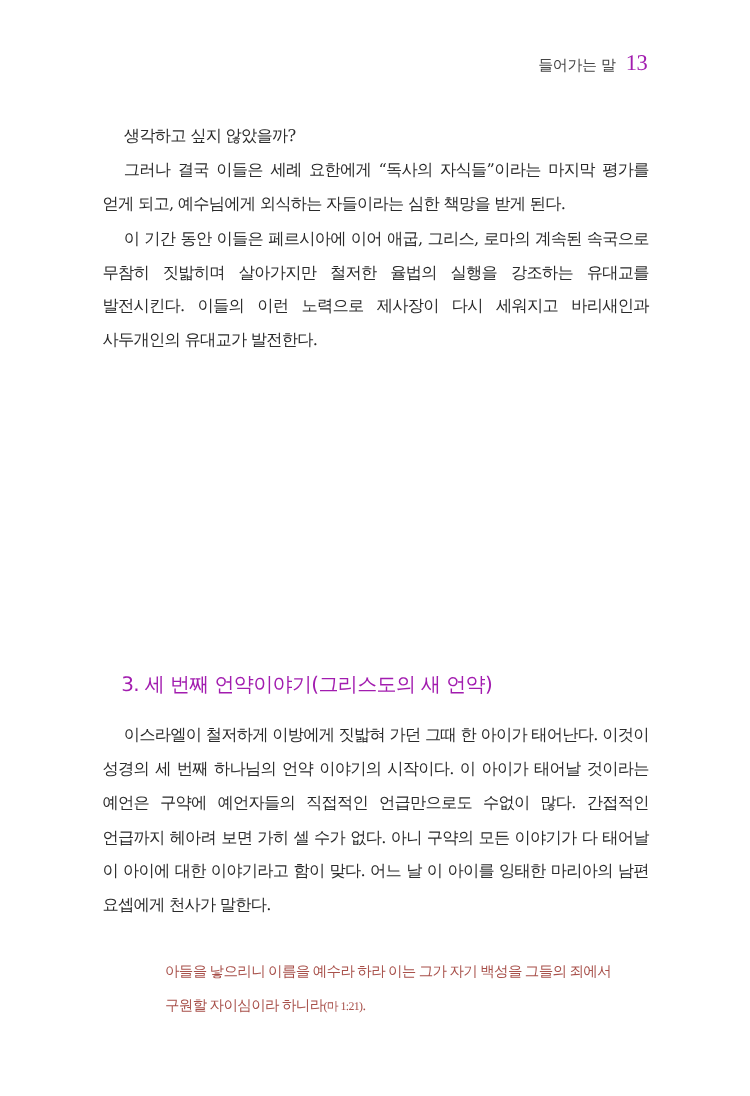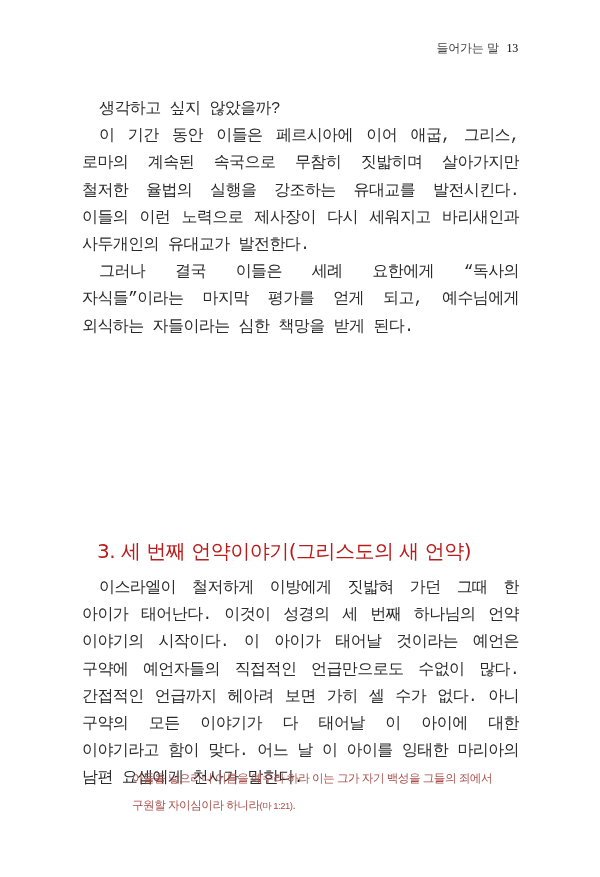--- a/index.html
+++ b/index.html
@@ -18,79 +18,78 @@
     .running-header {
       position: absolute;
       top: 40px;
       right: 82px;
       font-size: 12px;
       color: #444;
       font-family: "DejaVu Sans", sans-serif;
       letter-spacing: -0.3px;
     }
     .running-header .page-num {
-      color: #000000;
+      color: #a21caf;
       font-family: "Liberation Serif", serif;
-      font-size: 12px;
+      font-size: 18px;
       margin-left: 8px;
     }
     .body-text {
       position: absolute;
       left: 82px;
       width: 437px;
-      font-size: 16px;
+      font-size: 13px;
       line-height: 27.2px;
       letter-spacing: -0.6px;
       text-align: justify;
       word-break: keep-all;
-      font-family: Liberation Mono, monospace;
     }
     .block1 { top: 96px; }
     .p { margin: 0; }
     .indent { text-indent: 17px; }
     .section-heading {
       position: absolute;
       left: 97px;
       top: 538px;
       font-family: "DejaVu Sans", sans-serif;
-      font-size: 20px;
-      color: #b91c1c;
+      font-size: 16px;
+      color: #a21caf;
       letter-spacing: -0.5px;
       margin: 0;
       font-weight: normal;
     }
     .block2 { top: 575px; }
     .quote {
       position: absolute;
       left: 132px;
       top: 764px;
       width: 386px;
-      font-family: Liberation Sans, sans-serif;
+      font-family: Liberation Serif, serif;
       font-size: 11.6px;
       line-height: 27.2px;
       letter-spacing: -0.5px;
       color: #a8504a;
       margin: 0;
       word-break: keep-all;
     }
     .quote .ref {
       font-size: 9.5px;
     }
   </style>
 </head>
 <body>
 
 <div class="running-header">
   <span>들어가는 말</span><span class="page-num">13</span>
 </div>
 
 <div class="body-text block1">
   <p class="p indent">생각하고 싶지 않았을까?</p>
+  <p class="p indent">그러나 결국 이들은 세례 요한에게 “독사의 자식들”이라는 마지막 평가를 얻게 되고, 예수님에게 외식하는 자들이라는 심한 책망을 받게 된다.</p>
   <p class="p indent">이 기간 동안 이들은 페르시아에 이어 애굽, 그리스, 로마의 계속된 속국으로 무참히 짓밟히며 살아가지만 철저한 율법의 실행을 강조하는 유대교를 발전시킨다. 이들의 이런 노력으로 제사장이 다시 세워지고 바리새인과 사두개인의 유대교가 발전한다.</p>
-  <p class="p indent">그러나 결국 이들은 세례 요한에게 “독사의 자식들”이라는 마지막 평가를 얻게 되고, 예수님에게 외식하는 자들이라는 심한 책망을 받게 된다.</p>
 </div>
 
 <h2 class="section-heading">3. 세 번째 언약이야기(그리스도의 새 언약)</h2>
 
 <div class="body-text block2">
   <p class="p indent">이스라엘이 철저하게 이방에게 짓밟혀 가던 그때 한 아이가 태어난다. 이것이 성경의 세 번째 하나님의 언약 이야기의 시작이다. 이 아이가 태어날 것이라는 예언은 구약에 예언자들의 직접적인 언급만으로도 수없이 많다. 간접적인 언급까지 헤아려 보면 가히 셀 수가 없다. 아니 구약의 모든 이야기가 다 태어날 이 아이에 대한 이야기라고 함이 맞다. 어느 날 이 아이를 잉태한 마리아의 남편 요셉에게 천사가 말한다.</p>
 </div>
 
 <p class="quote"><span>아들을 낳으리니 이름을 예수라 하라 이는 그가 자기 백성을 그들의 죄에서 구원할 자이심이라 하니라</span><span class="ref">(마 1:21)</span><span>.</span></p>
 

